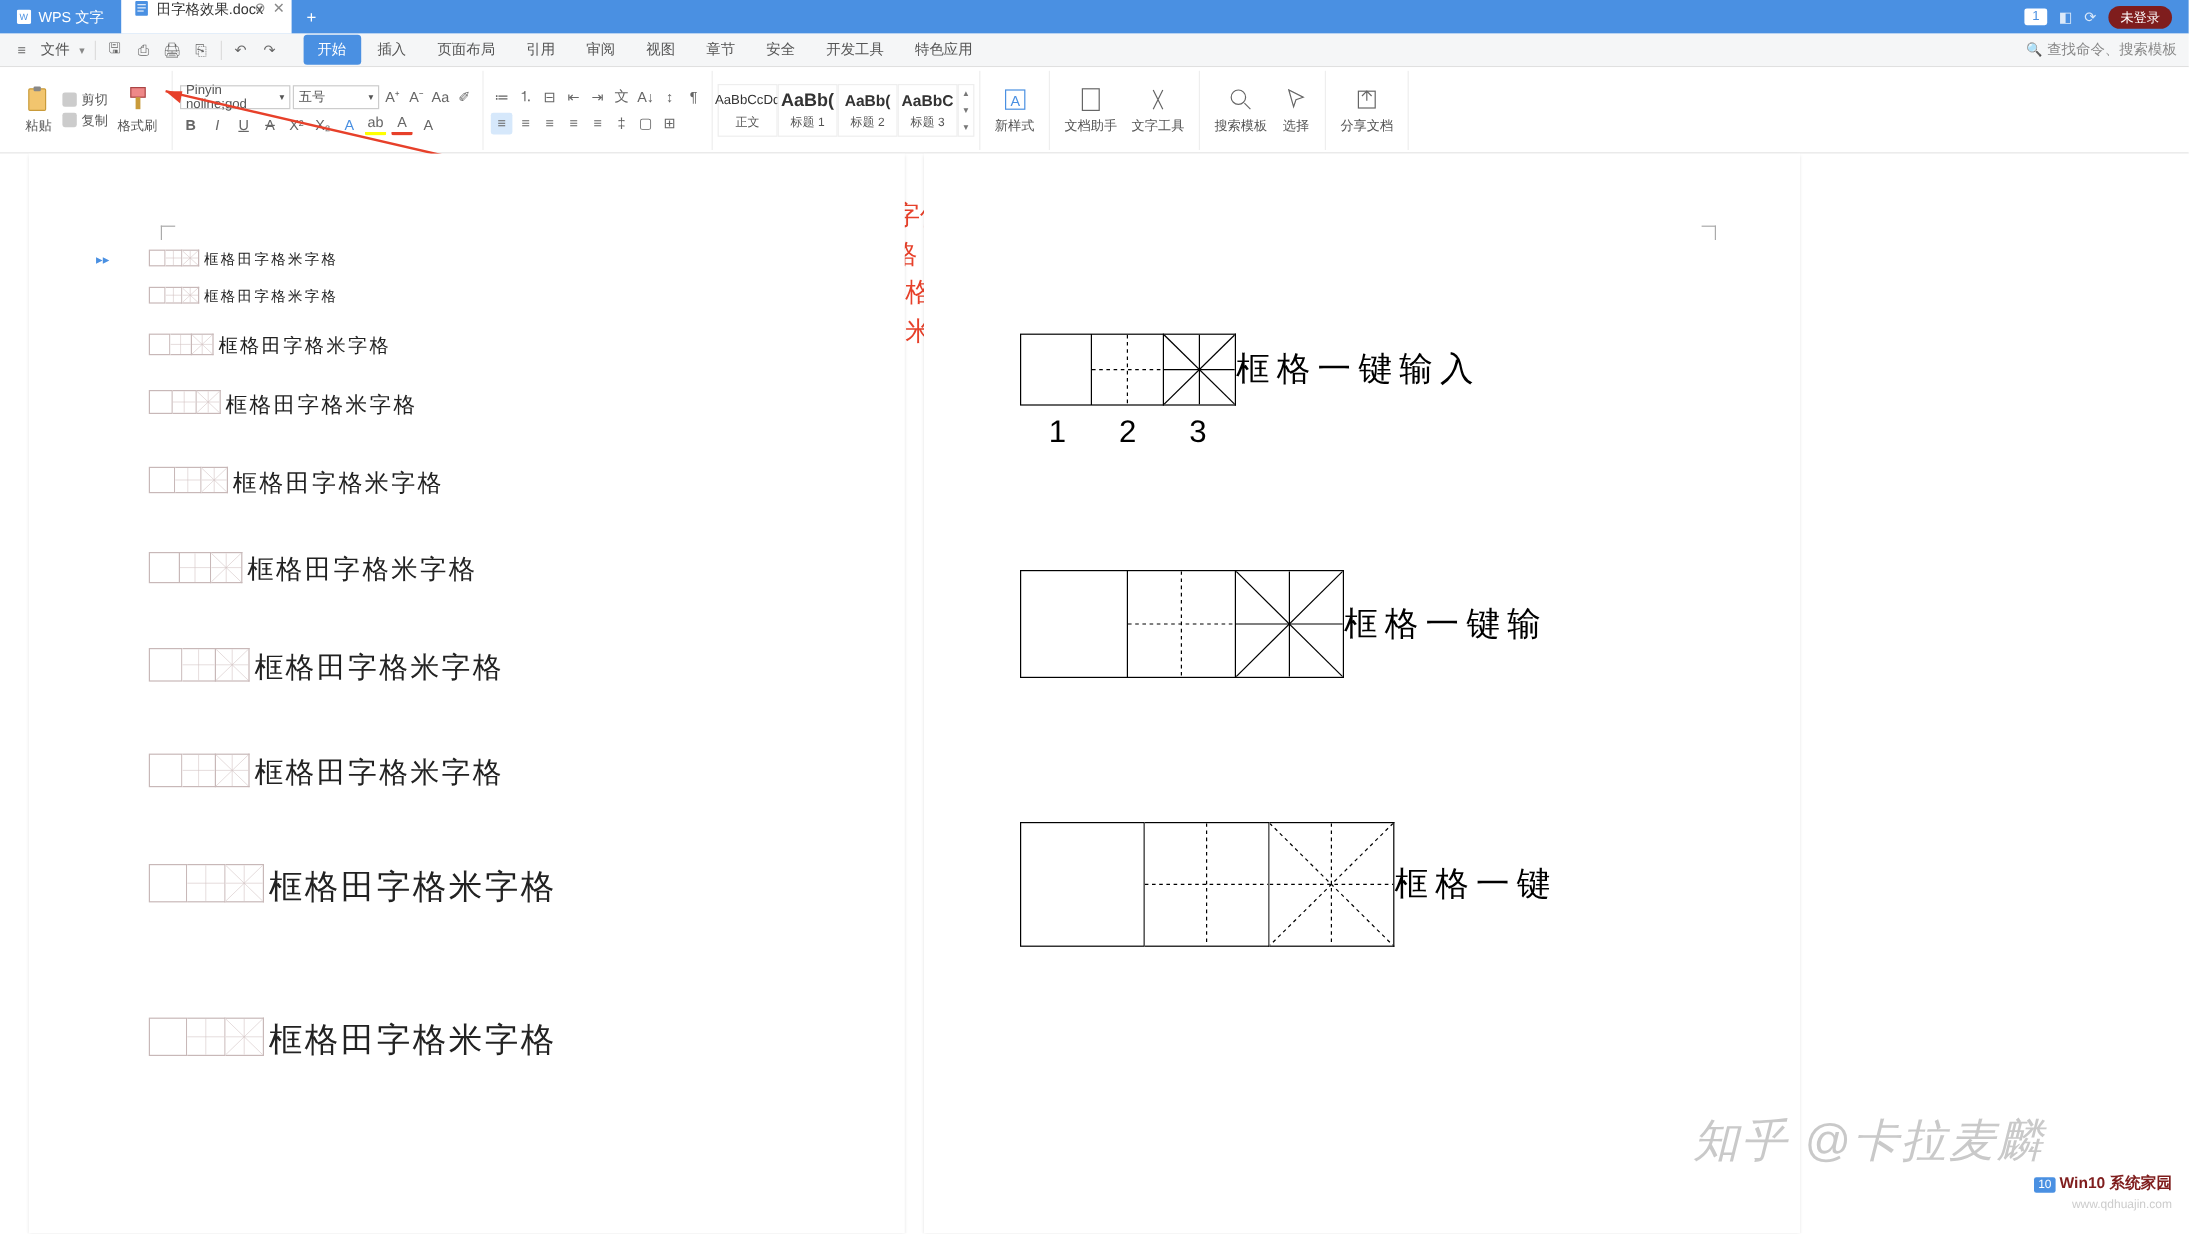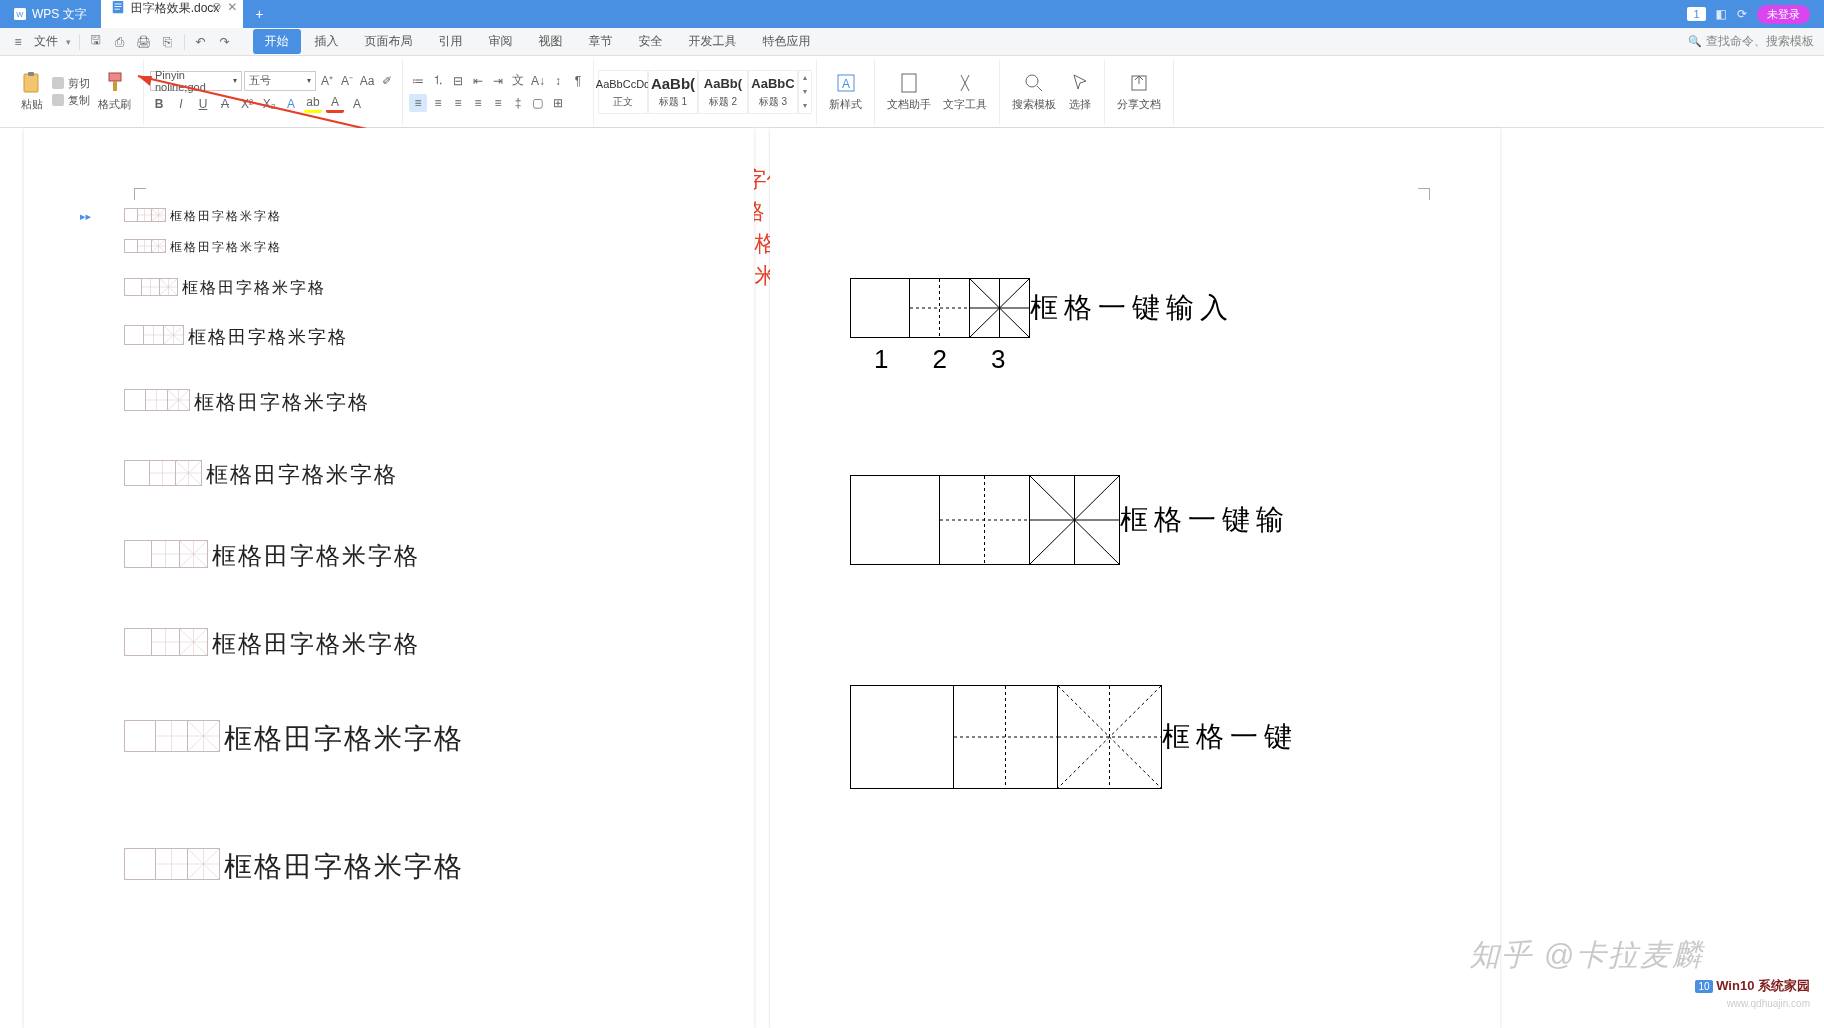--- a/index.html
+++ b/index.html
@@ -7,21 +7,21 @@
 
 .titlebar { height:28px; background:#4a90e2; display:flex; align-items:center; color:#fff; font-size:12px; }
 .titlebar .app { padding:0 14px; display:flex; align-items:center; gap:6px; }
 .titlebar .tab { background:#fff; color:#333; height:28px; display:flex; align-items:flex-start; padding:0 24px 0 10px; gap:6px; position:relative; font-size:12px; }
 .titlebar .tab svg { width:14px; height:14px; }
 .titlebar .tab .close { position:absolute; right:6px; color:#888; font-size:12px; cursor:pointer; }
 .titlebar .tab .pin { position:absolute; right:22px; color:#888; font-size:11px; }
 .titlebar .plus { padding:0 12px; font-size:14px; color:#fff; cursor:pointer; }
 .titlebar .right { margin-left:auto; display:flex; align-items:center; gap:10px; padding-right:14px; }
 .titlebar .right .badge1 { background:#fff; color:#4a90e2; padding:1px 6px; border-radius:2px; font-size:11px; }
-.titlebar .right .login { background:#d946ef; color:#fff; padding:2px 10px; border-radius:10px; font-size:11px;text-align:right; }
+.titlebar .right .login { background:#7f1d1d; color:#fff; padding:2px 10px; border-radius:10px; font-size:11px;text-align:right; }
 .titlebar .right .ico { color:rgba(255,255,255,.8); font-size:12px; }
 
 .quickbar { height:28px; background:#f5f6f7; border-bottom:1px solid #e0e0e0; display:flex; align-items:center; padding:0 10px; font-size:12px; color:#555; gap:10px; }
 .quickbar .segleft { display:flex; align-items:center; gap:8px; }
 .quickbar .iconbtn { width:16px; height:16px; display:inline-flex; align-items:center; justify-content:center; cursor:pointer; color:#666; }
 .quickbar .sep { width:1px; height:16px; background:#ddd; }
 .quickbar .menus { display:flex; gap:2px; margin-left:10px;text-align:center; }
 .quickbar .menu { padding:4px 12px; cursor:pointer; color:#555; border-radius:3px; }
 .quickbar .menu.active { background:#4a90e2; color:#fff; }
 .quickbar .search { margin-left:auto; color:#888; font-size:12px; display:flex; align-items:center; gap:4px; }
@@ -85,21 +85,21 @@
 .rightpage .label { font-family:Liberation Mono, monospace; font-size:28px; letter-spacing:6px; }
 .rightpage .nums { display:flex; gap:44px; font-family:SimSun,serif; font-size:26px; color:#000; margin-left:24px; margin-top:6px; }
 .rightpage .bigger .cell { width:90px; height:90px; }
 .rightpage .biggest .cell { width:104px; height:104px; }
 
 .annot { position:absolute; left:576px; top:36px; color:#e7402a; font-size:22px; line-height:32px; }
 .arrow { position:absolute; left:128px; top:-60px; pointer-events:none; }
 .arrow line { stroke:#e7402a; stroke-width:2; }
 .arrow polygon { fill:#e7402a; }
 
-.watermark { position:absolute; right:120px; bottom:52px; font-size:30px; color:rgba(120,120,120,.4); font-style:italic; letter-spacing:2px; }
+.watermark { position:absolute; right:120px; bottom:52px; font-size:38px; color:rgba(120,120,120,.4); font-style:italic; letter-spacing:2px; }
 .winlogo { position:absolute; right:14px; bottom:18px; font-size:13px; color:#bbb; text-align:right; }
 .winlogo b { color:#7f1d1d; }
 
 .docicon { width:12px; height:12px; display:inline-block; }
 </style>
 </head>
 <body>
 
 <div class="titlebar">
   <div class="app">

